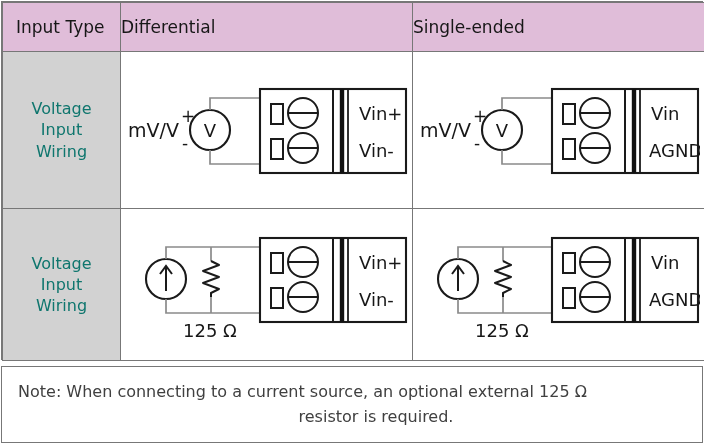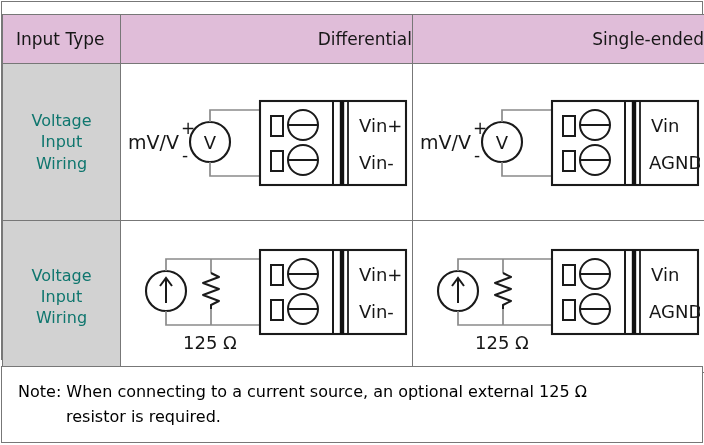--- a/index.html
+++ b/index.html
@@ -31,38 +31,37 @@
     height: 359px;
     border: 1px solid #777;
     box-sizing: border-box;
     border-collapse: collapse;
   }
   .wiring-table table {
     width: 100%;
     height: 100%;
     border-collapse: collapse;
     table-layout: fixed;
-    margin-top: 12px;
   }
   .wiring-table td, .wiring-table th {
     border: 1px solid #777;
     padding: 0;
     margin: 0;
   }
 
   .col-label { width: 118px; }
   .col-diff  { width: 292px; }
   .col-se    { width: 292px; }
 
   .hdr {
     background: #e0bdd9;
     height: 48px;
     font-size: 17px;
     font-weight: 400;
-    text-align: right;
+    text-align: left;
     vertical-align: middle;
     color: #171717;
   }
   .hdr.hdr-first { text-align: left; padding-left: 13px; }
 
   .rowlabel {
     background: #d2d2d2;
     text-align: center;
     vertical-align: middle;
     font-size: 16px;
@@ -87,24 +86,24 @@
     width: 702px;
     height: 77px;
     box-sizing: border-box;
     border: 1px solid #777;
     background: #ffffff;
     padding: 13px 16px 0 16px;
   }
   .note-line {
     font-size: 16px;
     line-height: 1.55;
-    color: #000000;
+    color: #404040;
     white-space: pre;
   }
-  .note-line.indent { padding-left: 48px; }
+  .note-line.indent { padding-left: 48px; text-align: center; }
 
   svg { display: block; }
   .diagram-wrap { display: flex; align-items: center; justify-content: center; }
 </style>
 </head>
 <body>
 
 <div id="root">
 
   <div class="wiring-table">

